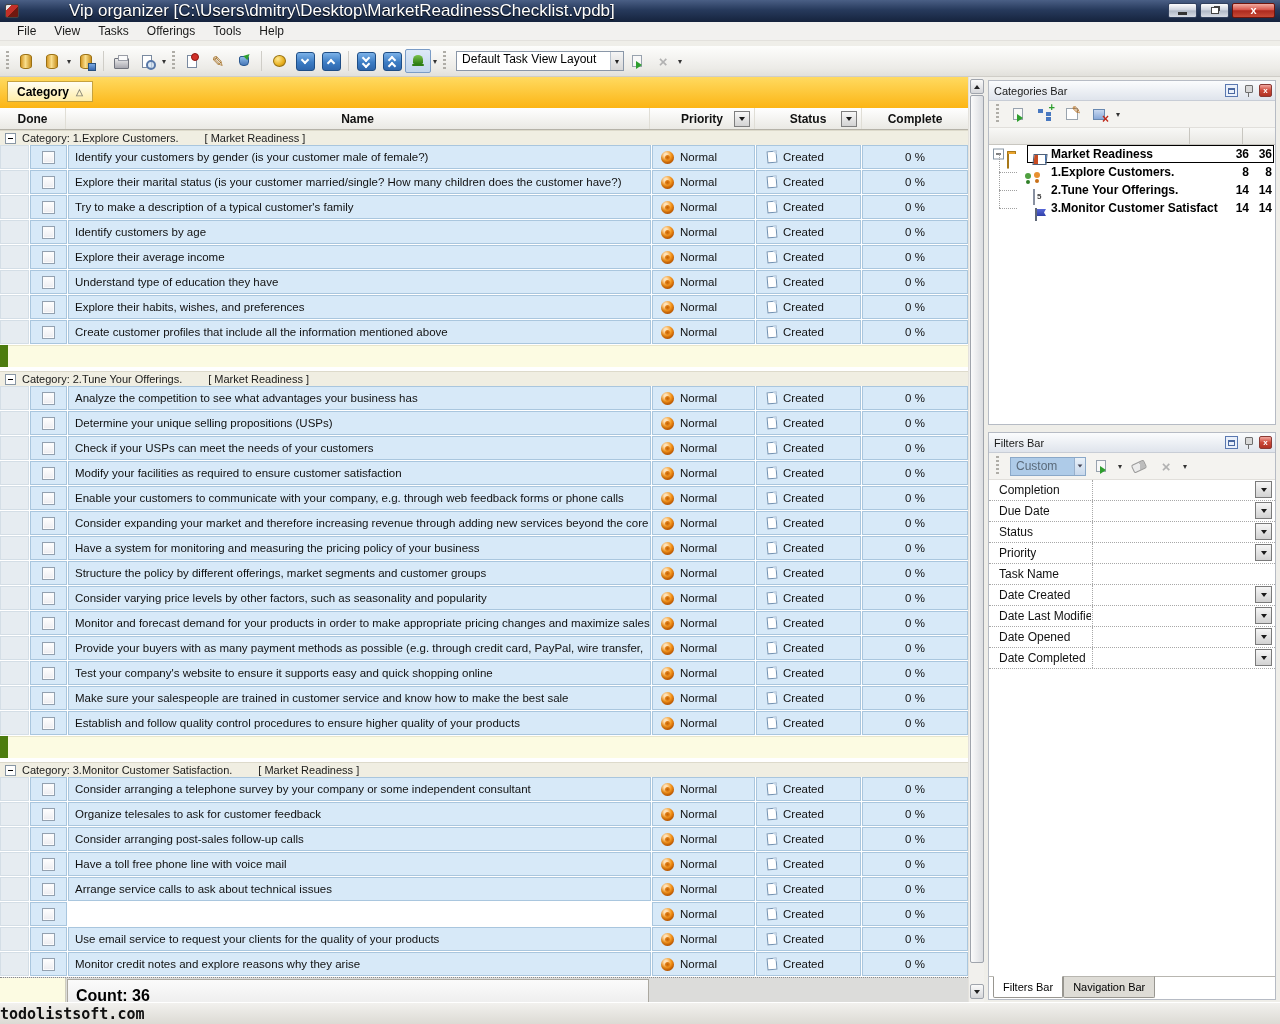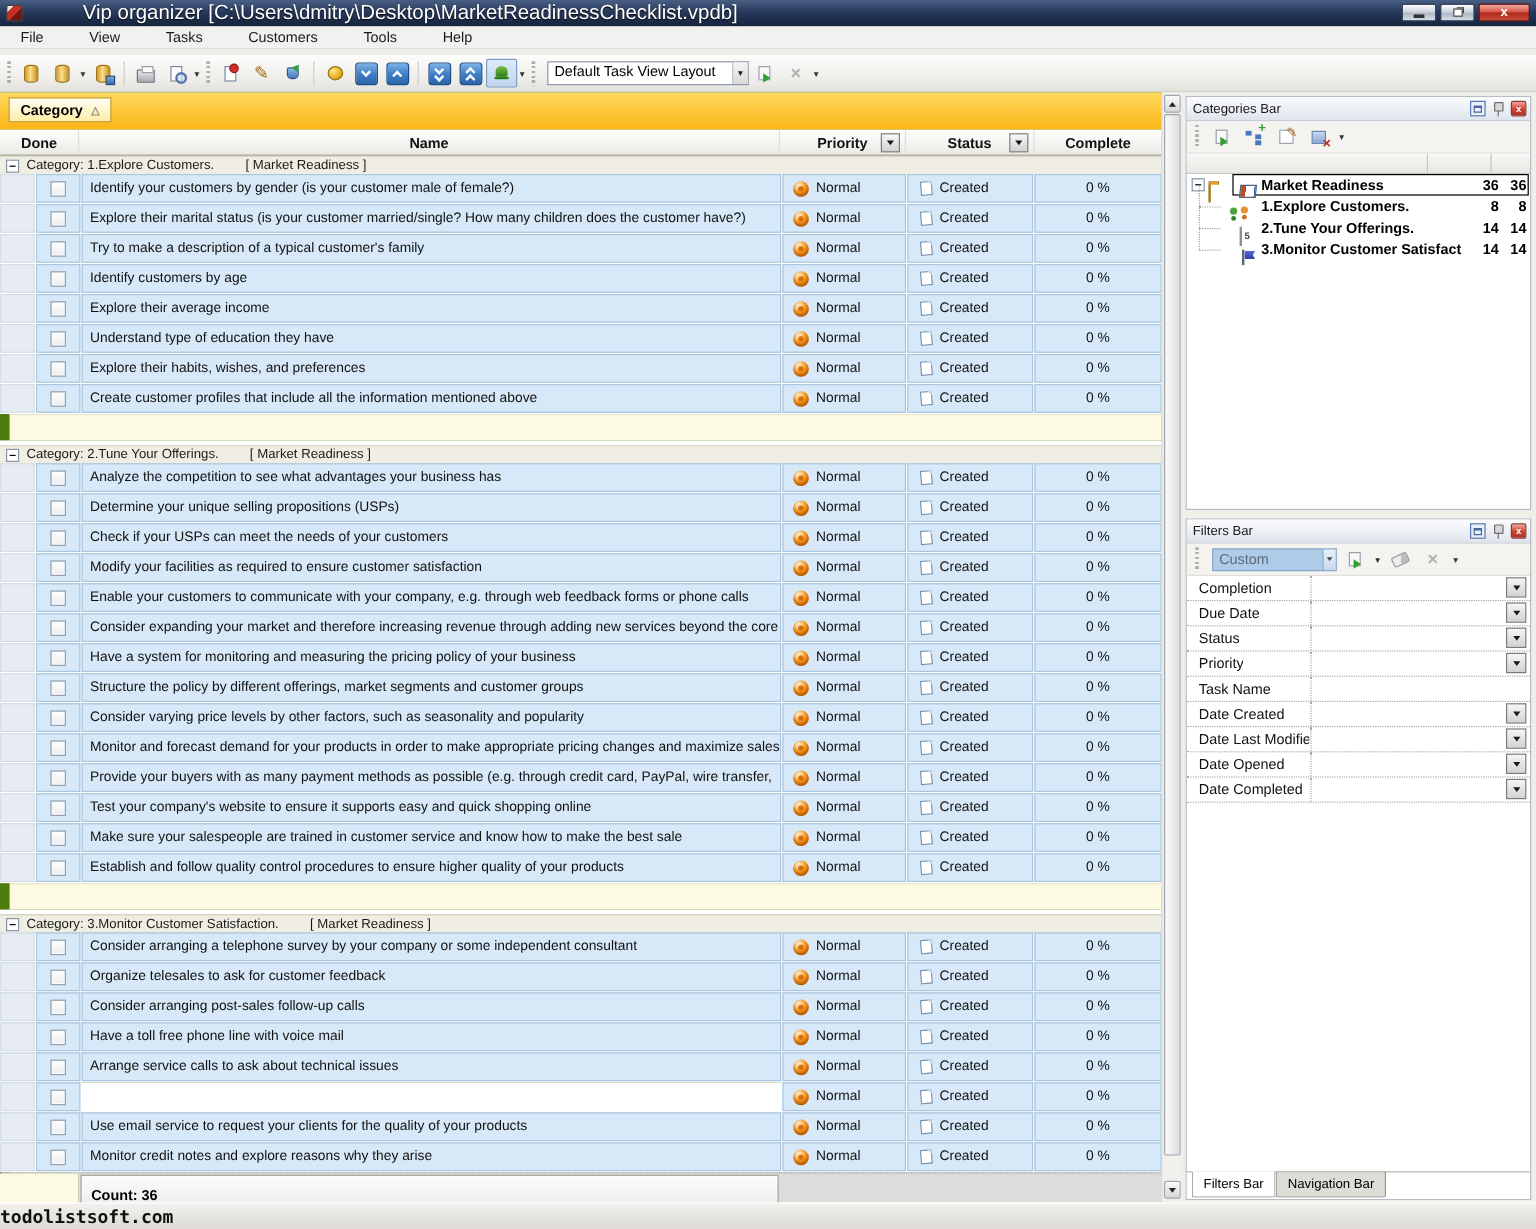--- a/index.html
+++ b/index.html
@@ -16,21 +16,21 @@
   .win-btn { width:29px; height:15px; border:1px solid #32415E; border-radius:2px;
     background:linear-gradient(#FDFDFD,#CBD1DC 48%,#AEB7C6 52%,#D8DDE6);
     display:flex; align-items:center; justify-content:center; }
   .g-min { width:9px; height:3px; background:#333; margin-top:6px; }
   .g-rst { width:8px; height:7px; border:1px solid #444; background:#fff; box-shadow:2px -2px 0 -1px #444; }
   .win-btn.close { width:43px; background:linear-gradient(#F2ACA2,#D8564A 45%,#AE2A1E 52%,#C84A36);
     border-color:#6E150C; color:#fff; font-weight:bold; font-size:11px; line-height:1; }
 
   
   .menubar { position:absolute; top:22px; left:0; width:1280px; height:19px; background:#F2F1EF;
-    border-bottom:1px solid #E3E1DD; display:flex; align-items:center; padding-left:8px; font-size:12px; color:#1a1a1a;gap:20px; }
+    border-bottom:1px solid #E3E1DD; display:flex; align-items:center; padding-left:8px; font-size:12px; color:#1a1a1a; }
   .menu-item { padding:4px 9px; }
 
   
   .toolbar { position:absolute; top:46px; left:0; width:1280px; height:31px;
     background:linear-gradient(#FDFDFC,#ECEBE7 75%,#E1E0DB); border-bottom:1px solid #CFCDC7;
     display:flex; align-items:center; padding-left:2px; }
   .grip { width:3px; height:20px; margin:0 4px;
     background:repeating-linear-gradient(#AFADA7 0 2px,transparent 2px 4px); }
   .vsep { width:1px; height:20px; background:#CFCDC7; margin:0 4px; }
   .tbtn { width:26px; height:24px; display:flex; align-items:center; justify-content:center; position:relative; }
@@ -128,21 +128,21 @@
   .page-icon::before { content:""; position:absolute; top:-1px; right:-1px; width:0; height:0;
     border-top:4px solid #C5D6E7; border-left:4px solid transparent; }
   .sep-row { height:22px; background:#FCFBE2; margin-left:8px; border-top:1px solid #E8E6CC; }
   .gap-row { height:4px; background:#fff; }
   .count-row { position:absolute; top:900px; left:0; width:968px; height:25px;
     background:#DCDCDA; border-top:1px dotted #8A8A8A; }
   .count-left { position:absolute; left:0; top:0; bottom:0; width:66px; background:#FCFBE2;
     border-right:1px solid #CFCDBD; }
   .count-cell { position:absolute; left:67px; top:1px; width:582px; height:34px;
     background:linear-gradient(#FBFBFB,#E9E9E9); border:1px solid #ABA8A0;
-    display:flex; align-items:center; font-weight:bold; font-size:12px; padding-left:8px; }
+    display:flex; align-items:center; font-weight:bold; font-size:16px; padding-left:8px; }
 
   
   .vscroll { position:absolute; top:77px; left:968px; width:16px; height:925px; background:#F1F0ED;
     border-left:1px solid #E4E2DD; }
   .sarrow { position:absolute; left:1px; width:14px; height:15px; border:1px solid #9FA4AC; border-radius:2px;
     background:linear-gradient(#FAFAFA,#D6D7DA); display:flex; align-items:center; justify-content:center; }
   .sarrow.up { top:2px; } .sarrow.down { bottom:3px; }
   .tri-up { width:0;height:0;border-left:3.5px solid transparent;border-right:3.5px solid transparent;border-bottom:4px solid #222; }
   .tri-dn { width:0;height:0;border-left:3.5px solid transparent;border-right:3.5px solid transparent;border-top:4px solid #222; }
   .sthumb { position:absolute; left:1px; top:18px; width:14px; height:868px; border:1px solid #9FA4AC;
@@ -201,21 +201,21 @@
   .ic-people::after { content:""; position:absolute; right:2px; top:1px; width:6px; height:6px; border-radius:50%;
     background:#50A040; box-shadow:0 6px 0 -1px #308028; }
   .ic-cal { width:12px; height:13px; background:#fff; border:1px solid #8890A0; position:relative; }
   .ic-cal::before { content:""; position:absolute; left:0; right:0; top:0; height:3px; background:#C83830; }
   .ic-cal::after { content:"5"; position:absolute; left:3px; top:2px; font-size:8px; font-weight:bold; color:#444; }
   .ic-flag { width:13px; height:13px; position:relative; }
   .ic-flag::before { content:""; position:absolute; left:2px; top:0; width:2px; height:13px; background:#606878; }
   .ic-flag::after { content:""; position:absolute; left:4px; top:1px; width:9px; height:7px;
     background:linear-gradient(#5868D8,#3040A8); clip-path:polygon(0 0,100% 0,78% 50%,100% 100%,0 100%); }
 
-  .filter-combo { width:104px; height:19px; background:#AECBE8; border:1px solid #8AA8C8; color:#5A6A7A;
+  .filter-combo { width:76px; height:19px; background:#AECBE8; border:1px solid #8AA8C8; color:#5A6A7A;
     font-size:12px; display:flex; align-items:center; padding-left:5px; position:relative; margin-left:4px; }
   .fc-drop { position:absolute; right:0; top:0; bottom:0; width:11px; border-left:1px solid #98B0CC;
     background:linear-gradient(#E8F0F8,#C8D8EC); display:flex; align-items:center; justify-content:center; }
   .fc-drop .tri { border-top-color:#445; transform:scale(.8); }
   .ic-eraser { width:14px; height:9px; border:1px solid #9A9A9A; border-radius:2px; transform:rotate(-25deg);
     background:linear-gradient(110deg,#ECECEC 55%,#BDBDBD 55%); }
   .filter-grid { position:relative; }
   .frow { height:21px; position:relative; border-bottom:1px dotted #A8A8A8; }
   .flabel { position:absolute; left:10px; top:3px; font-size:12px; color:#111; white-space:nowrap;
     max-width:92px; overflow:hidden; }
@@ -251,21 +251,21 @@
     <div class="win-btn close">
         <span>x</span>
       </div>
   </div>
 </div>
 
 <div class="menubar" id="menubar">
     <div class="menu-item">File</div>
     <div class="menu-item">View</div>
     <div class="menu-item">Tasks</div>
-    <div class="menu-item">Customers</div>
+    <div class="menu-item">Offerings</div>
     <div class="menu-item">Tools</div>
     <div class="menu-item">Help</div>
   </div>
 
 <div class="toolbar">
   <div class="grip"></div>
   <div class="tbtn">
       <span class="ic-db"></span>
     </div>
   <div class="tbtn">

